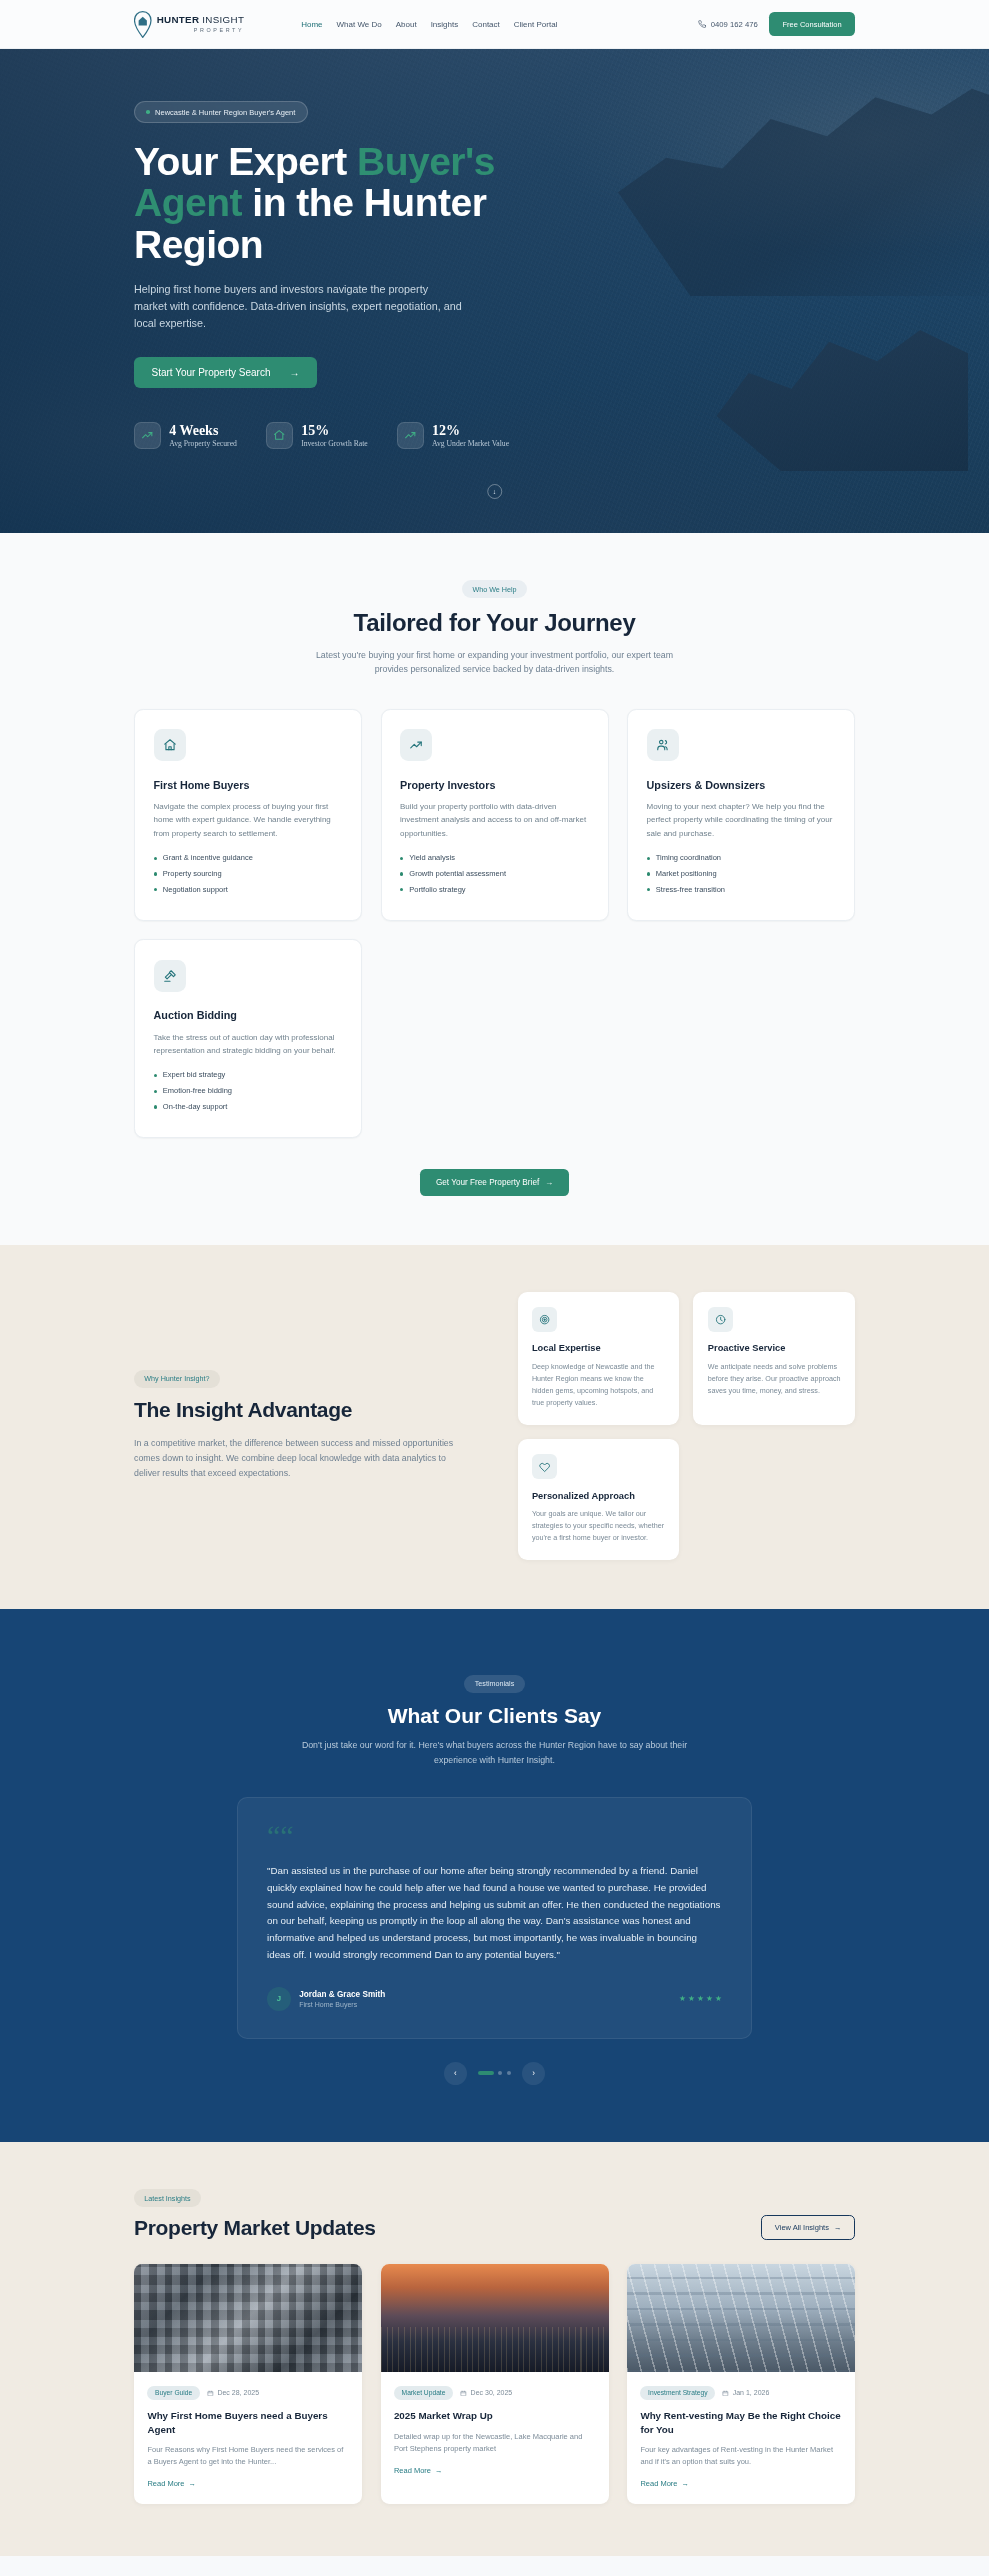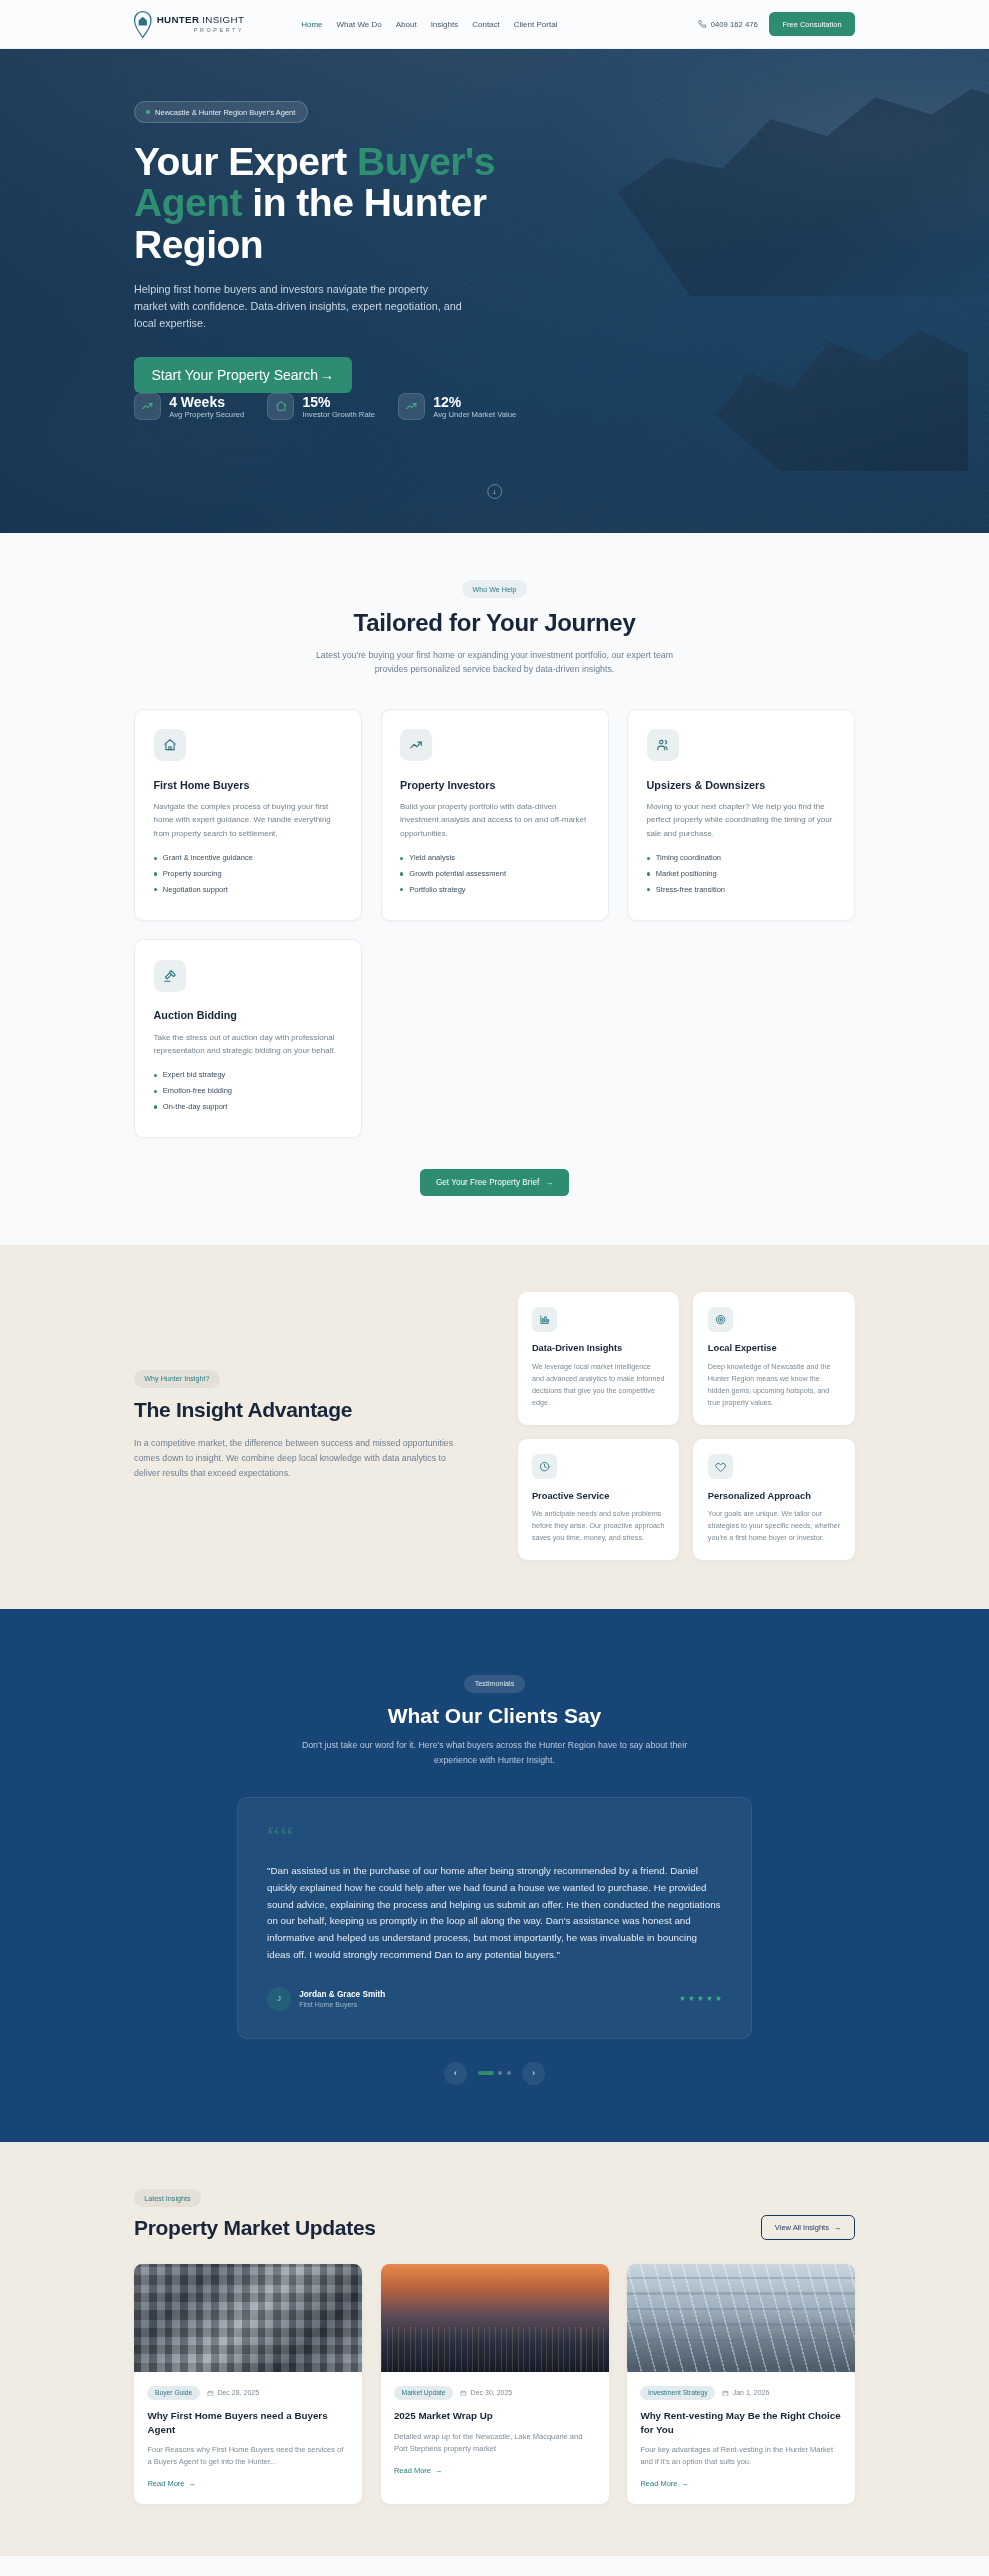--- a/index.html
+++ b/index.html
@@ -76,25 +76,25 @@
   .dot-green{ width:3.6px; height:3.6px; border-radius:50%; background:#3fae85; display:inline-block; }
   h1.hero-title{
     margin-top:17.5px; font-size:39px; line-height:1.06; font-weight:700; color:#fff;
     letter-spacing:-0.5px; max-width:402px;
   }
   h1.hero-title .accent{ color:#2f8f72; }
   p.hero-sub{
     margin-top:16.5px; font-size:10.8px; line-height:1.58; color:#c9d7e2; max-width:330px; font-weight:300;
   }
   .btn-hero{
-    margin-top:24px; display:inline-flex; align-items:center; gap:2px;
+    margin-top:24px; display:inline-flex; align-items:center; gap:19px;
     background:#2e8c72; color:#fff; border:none; border-radius:6.2px;
-    padding:10.3px 17.5px; font-size:14px; cursor:pointer;
-  }
-  .hero-stats{ display:flex; gap:23px; }
+    padding:10.3px 17.5px; font-size:10px; cursor:pointer;
+  }
+  .hero-stats{ margin-top:34px; display:flex; gap:29px;font-family:Liberation Serif, serif; }
   .stat{ display:flex; align-items:center; gap:8.2px; }
   .stat-ico{
     width:27px; height:27px; border-radius:7.2px; background:rgba(255,255,255,.12);
     border:0.5px solid rgba(255,255,255,.12); display:flex; align-items:center; justify-content:center;
   }
   .stat-val{ font-size:14px; font-weight:700; color:#fff; line-height:1.15; }
   .stat-lbl{ font-size:7.7px; color:#b9c9d7; font-weight:300; }
   .scroll-ind{
     position:absolute; left:50%; bottom:34px; transform:translateX(-50%);
     width:15.5px; height:15.5px; border-radius:50%; border:0.5px solid rgba(255,255,255,.35);
@@ -418,32 +418,20 @@
 </section>
 
 <section class="adv sec-pad">
   <div class="container adv-grid">
     <div class="adv-left">
       <span class="pill">Why Hunter Insight?</span>
       <h2>The Insight Advantage</h2>
       <p>In a competitive market, the difference between success and missed opportunities comes down to insight. We combine deep local knowledge with data analytics to deliver results that exceed expectations.</p>
     </div>
     <div class="adv-cards">
-      <div class="adv-card">
-        <span class="card-ico">
-          <svg width="11.3" height="11.3" viewBox="0 0 24 24" fill="none" stroke="#26757c" stroke-width="1.9" stroke-linecap="round" stroke-linejoin="round">
-                <path d="M4 4v16h16"></path>
-                <rect x="8" y="10" width="2.5" height="7"></rect>
-                <rect x="13" y="6" width="2.5" height="11"></rect>
-                <rect x="18" y="12" width="2.5" height="5"></rect>
-              </svg>
-        </span>
-        <h3>Data-Driven Insights</h3>
-        <p>We leverage local market intelligence and advanced analytics to make informed decisions that give you the competitive edge.</p>
-      </div>
       <div class="adv-card">
         <span class="card-ico">
           <svg width="11.3" height="11.3" viewBox="0 0 24 24" fill="none" stroke="#26757c" stroke-width="1.9">
                 <circle cx="12" cy="12" r="9"></circle>
                 <circle cx="12" cy="12" r="5"></circle>
                 <circle cx="12" cy="12" r="1.6" fill="#26757c"></circle>
               </svg>
         </span>
         <h3>Local Expertise</h3>
         <p>Deep knowledge of Newcastle and the Hunter Region means we know the hidden gems, upcoming hotspots, and true property values.</p>

